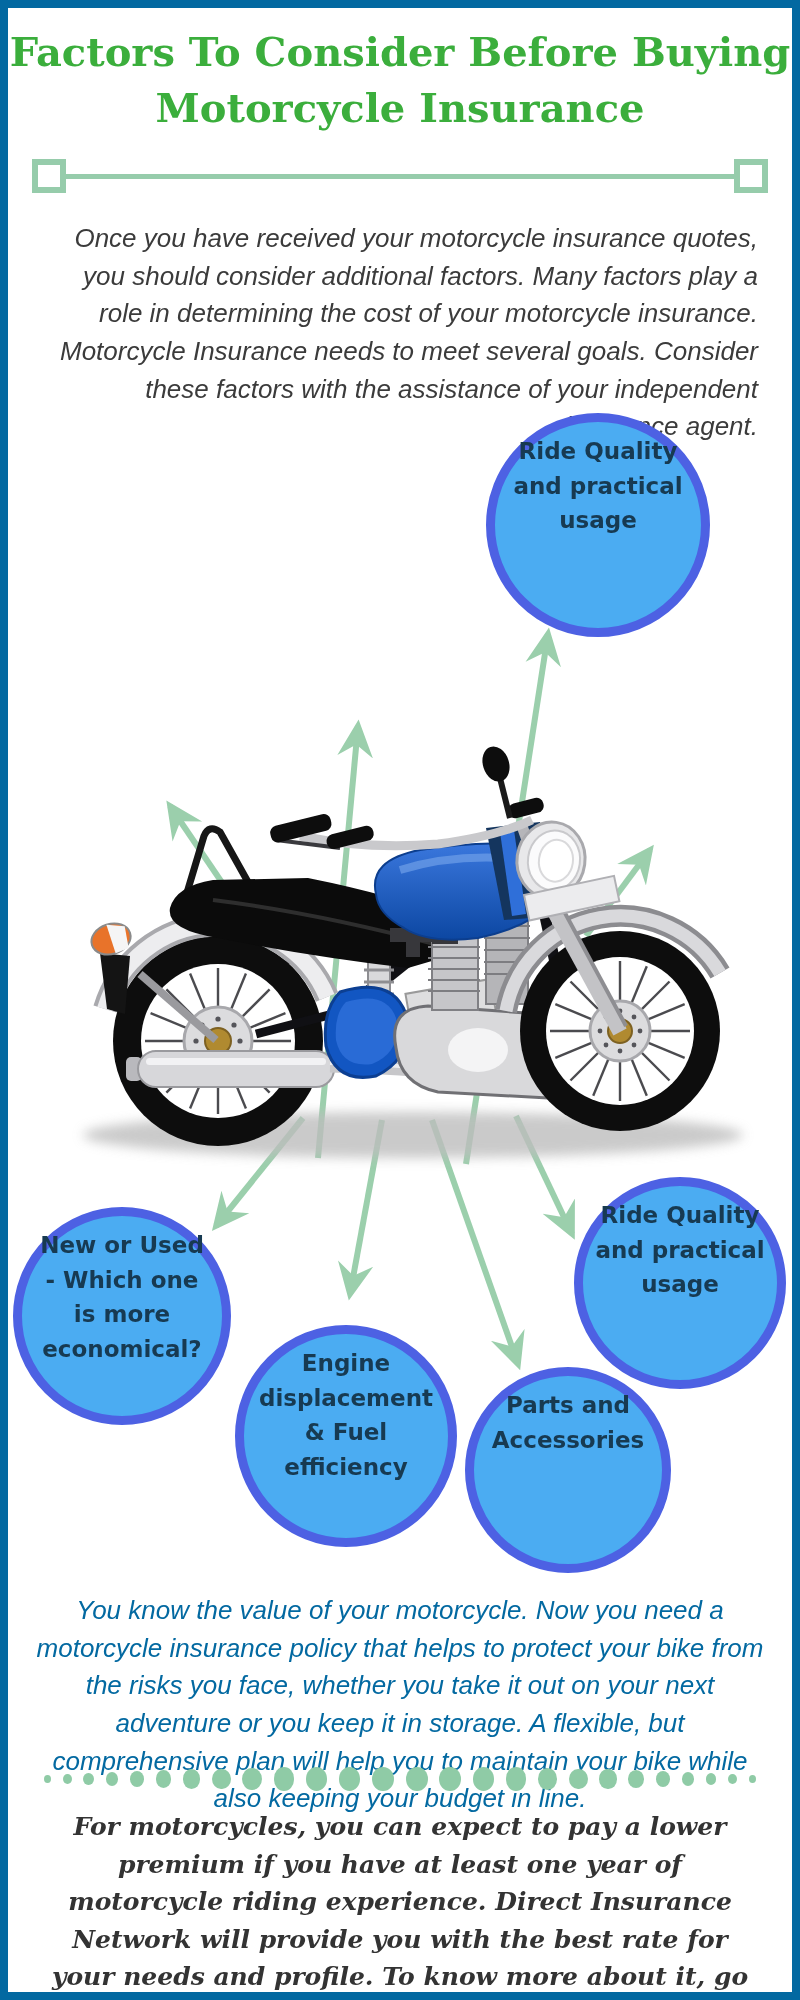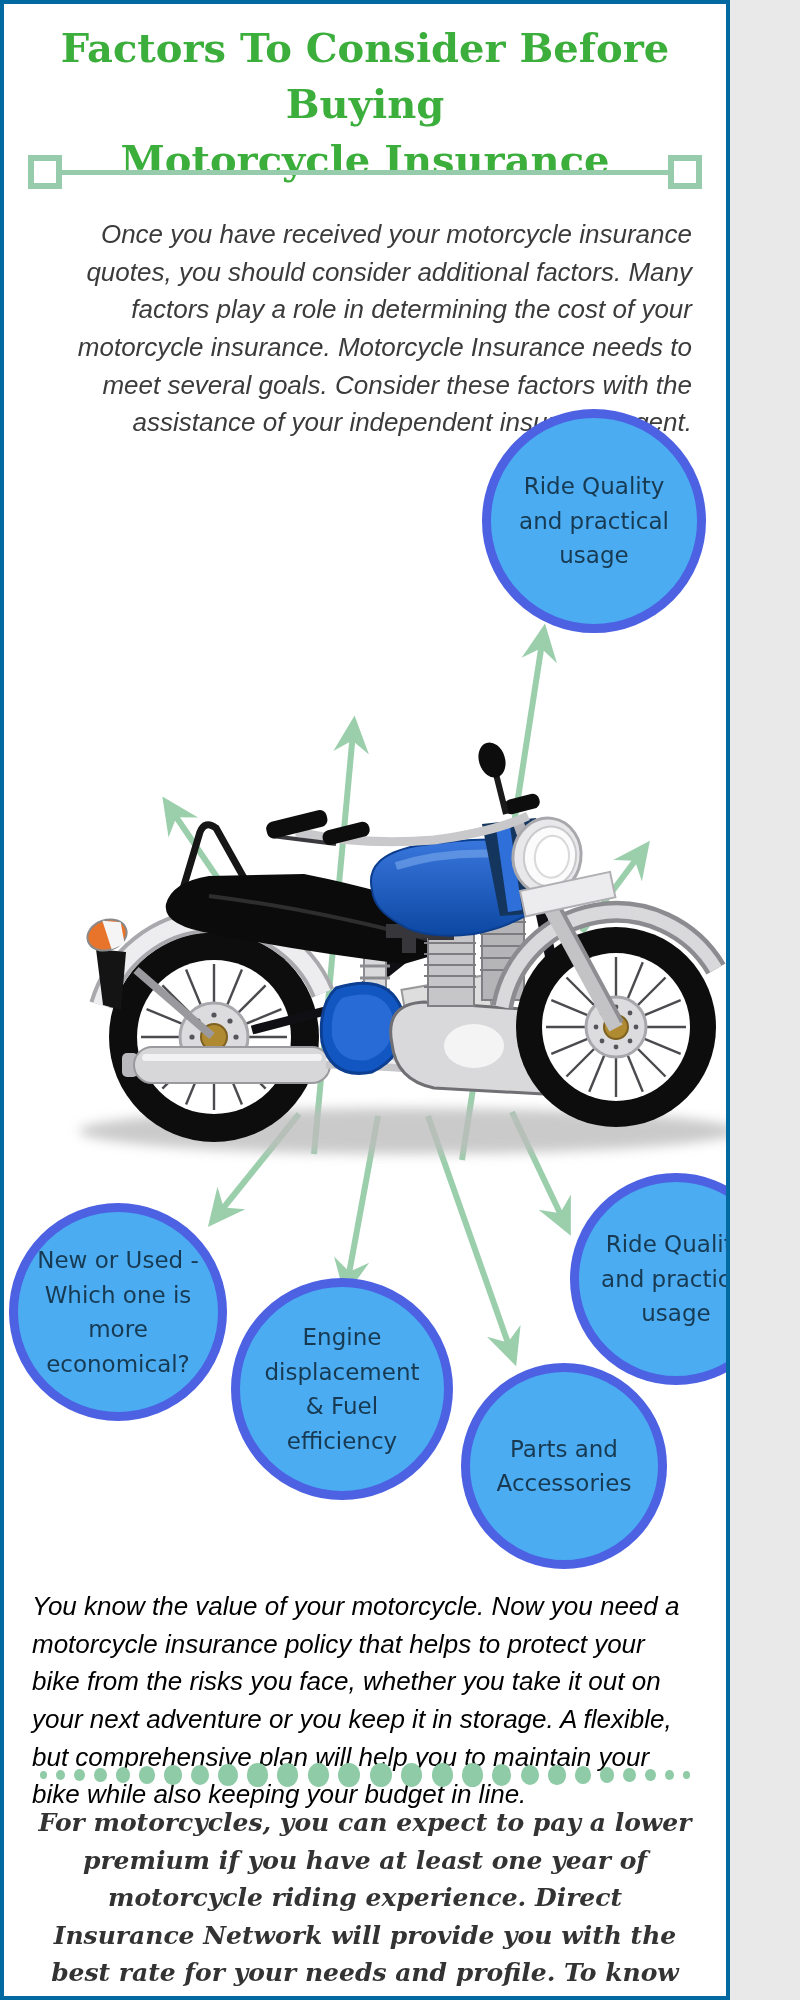--- a/index.html
+++ b/index.html
@@ -1,21 +1,21 @@
 <!DOCTYPE html>
 <html><head>
 <meta charset="utf-8">
 <style>
   html,body{margin:0;padding:0;background:#e9e9e9;}
   .page{
     position:relative;
-    width:730px;height:2000px;
+    width:800px;height:2000px;
     box-sizing:border-box;
     background:#ffffff;
-    border:4px solid #0369a1;
+    border:8px solid #0369a1;
     overflow:hidden;
     font-family:"Liberation Sans", sans-serif;
   }
   .title{
     position:absolute;top:16px;left:0;right:0;
     text-align:center;
     font-family:"DejaVu Serif", serif;
     font-weight:bold;
     font-size:40px;line-height:1.4;
     color:#3BAE3C;
@@ -35,31 +35,31 @@
     margin:0;text-align:right;
     font-style:italic;
     font-size:26px;line-height:1.45;color:#3b3b3b;
   }
   .diagram{position:absolute;top:400px;left:0;width:800px;height:1180px;}
   .diagram svg{position:absolute;top:0;left:0;}
   .factor{
     position:absolute;border-radius:50%;
     background:#4BACF2;border:9px solid #4D61E3;
     box-sizing:border-box;
-    display:flex;align-items:center;justify-content:center;
+    display:flex;justify-content:center;
     text-align:center;
-    color:#173A52;font-weight:normal;
+    color:#173A52;font-weight:bold;
     font-family:"DejaVu Sans", sans-serif;
     font-size:23px;line-height:1.5;
     padding:12px;
   }
   .p2{
     position:absolute;top:1584px;left:28px;right:28px;
-    margin:0;text-align:left;font-style:italic;
-    font-size:26px;line-height:1.45;color:#000000;
+    margin:0;text-align:center;font-style:italic;
+    font-size:26px;line-height:1.45;color:#0369a1;
   }
   .dots{
     position:absolute;top:1756px;left:36px;right:36px;height:30px;
     display:flex;align-items:center;justify-content:space-between;
   }
   .dot{background:#8FCBA6;border-radius:50%;flex:0 0 auto;}
   .p3{
     position:absolute;top:1800px;left:34px;right:34px;
     margin:0;text-align:center;
     font-family:"DejaVu Serif", serif;
@@ -303,21 +303,21 @@
         </g>
       </g>
     </svg>
 
     <div class="factor" style="left:478px;top:5px;width:224px;height:224px;">
       <span>Ride Quality and practical usage</span>
     </div>
     <div class="factor" style="left:5px;top:799px;width:218px;height:218px;">
       <span>New or Used - Which one is more economical?</span>
     </div>
-    <div class="factor" style="left:227px;top:874px;width:222px;height:222px;">
+    <div class="factor" style="left:227px;top:917px;width:222px;height:222px;">
       <span>Engine displacement &amp; Fuel efficiency</span>
     </div>
     <div class="factor" style="left:457px;top:959px;width:206px;height:206px;">
       <span>Parts and Accessories</span>
     </div>
     <div class="factor" style="left:566px;top:769px;width:212px;height:212px;">
       <span>Ride Quality and practical usage</span>
     </div>
   </div>
 

